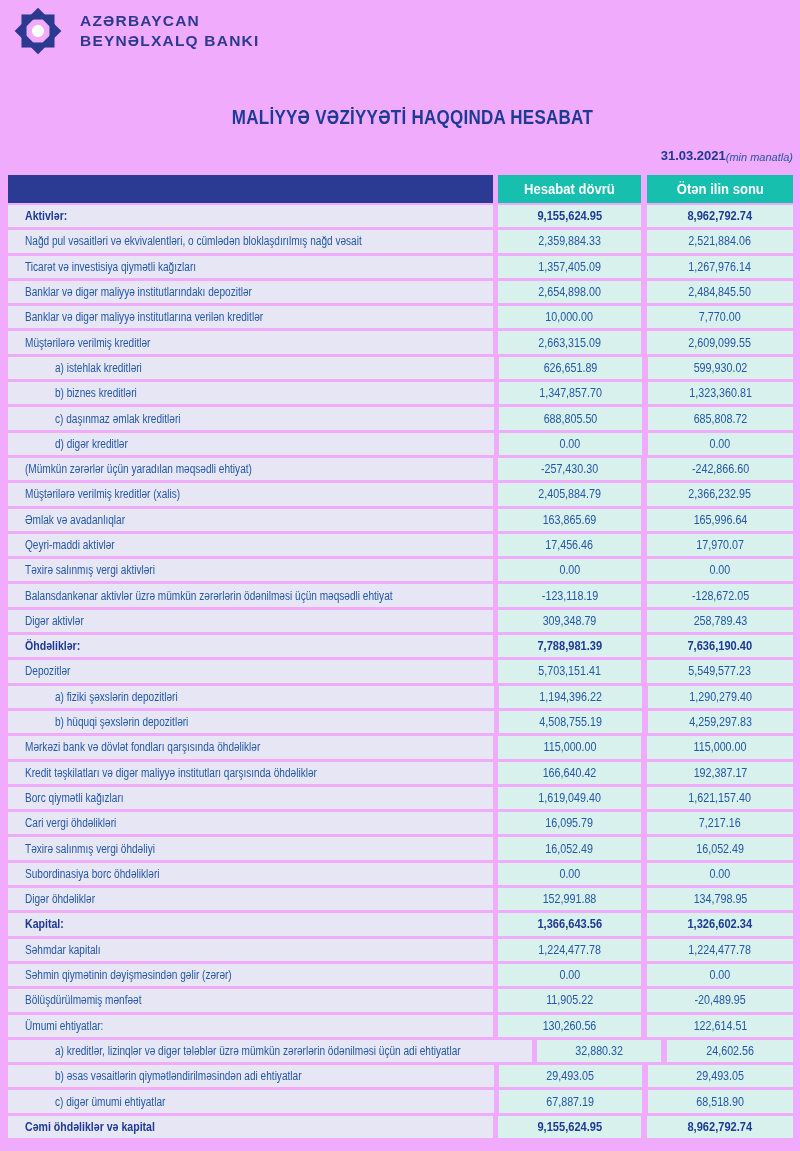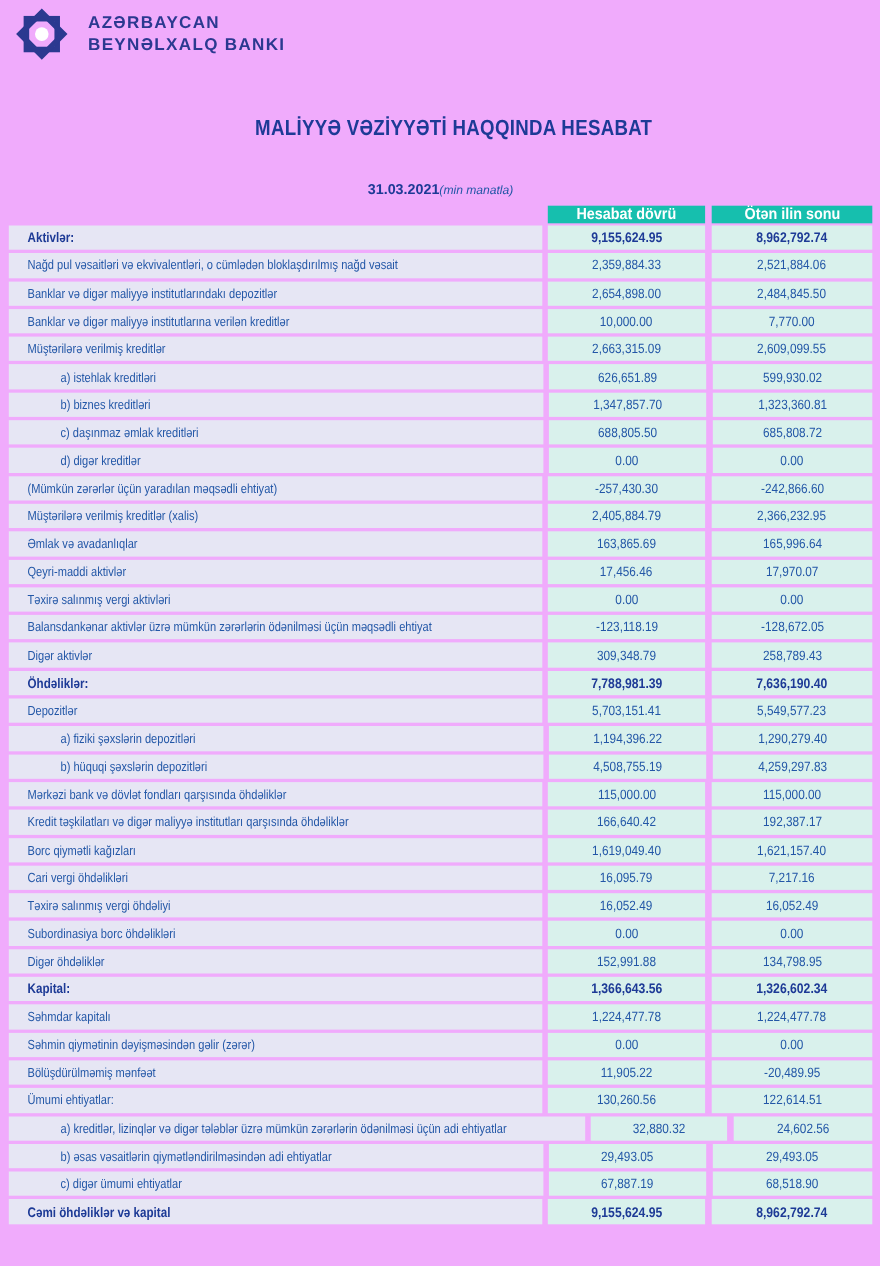--- a/index.html
+++ b/index.html
@@ -15,28 +15,28 @@
   .brand{position:absolute;top:3px;left:10px;display:flex;align-items:center;gap:14px;}
   .brand svg{display:block;}
   .brand-name{color:var(--logo);font-weight:bold;font-size:15.5px;line-height:20px;
               letter-spacing:1.2px;}
 
   
   .title{position:absolute;top:106px;left:0;width:100%;text-align:center;padding-left:24px;}
   .title span{display:inline-block;transform:scaleX(0.85);transform-origin:50% 50%;
               white-space:nowrap;font-weight:bold;font-size:20px;color:var(--text_strong);
               letter-spacing:0.3px;}
-  .meta{position:absolute;top:164px;left:8px;width:785px;display:flex;
-        justify-content:center;align-items:flex-end;}
+  .meta{position:absolute;top:148px;left:8px;width:785px;display:flex;
+        justify-content:flex-end;align-items:flex-end;}
   .meta .date{font-weight:bold;font-size:13px;color:var(--text_strong);}
   .meta .note{font-style:italic;font-weight:normal;font-size:11px;color:var(--text);}
 
   
   .table{position:absolute;left:8px;top:175px;width:785px;}
-  .thead{display:flex;height:28px;margin-bottom:2px;align-items:flex-end;}
+  .thead{display:flex;height:28px;margin-bottom:2px;}
   .c-label{width:524px;}
   .c-v1{width:155px;margin-left:5px;}
   .c-v2{width:158px;margin-left:6px;}
   .th-empty{background:var(--navy);}
   .th{background:var(--teal);color:#fff;display:flex;align-items:center;justify-content:center;}
   .th span{display:inline-block;transform:scaleX(0.9);transform-origin:50% 50%;
            white-space:nowrap;font-weight:bold;font-size:14.5px;}
 
   .row{display:flex;height:22.3px;margin-bottom:3px;}
   .lbl{background:var(--label_bg);display:flex;align-items:center;padding-left:17px;}
@@ -107,20 +107,31 @@
       <span class="cx">Nağd pul vəsaitləri və  ekvivalentləri, o cümlədən bloklaşdırılmış nağd vəsait</span>
     </div>
     <div class="c-v1 val">
       <span class="cxc">2,359,884.33</span>
     </div>
     <div class="c-v2 val">
       <span class="cxc">2,521,884.06</span>
     </div>
   </div>
 
+  <div class="row s-item">
+    <div class="c-label lbl">
+      <span class="cx">Ticarət və investisiya qiymətli kağızları</span>
+    </div>
+    <div class="c-v1 val">
+      <span class="cxc">1,357,405.09</span>
+    </div>
+    <div class="c-v2 val">
+      <span class="cxc">1,267,976.14</span>
+    </div>
+  </div>
 
   <div class="row s-item">
     <div class="c-label lbl">
       <span class="cx">Banklar və digər maliyyə institutlarındakı depozitlər</span>
     </div>
     <div class="c-v1 val">
       <span class="cxc">2,654,898.00</span>
     </div>
     <div class="c-v2 val">
       <span class="cxc">2,484,845.50</span>

